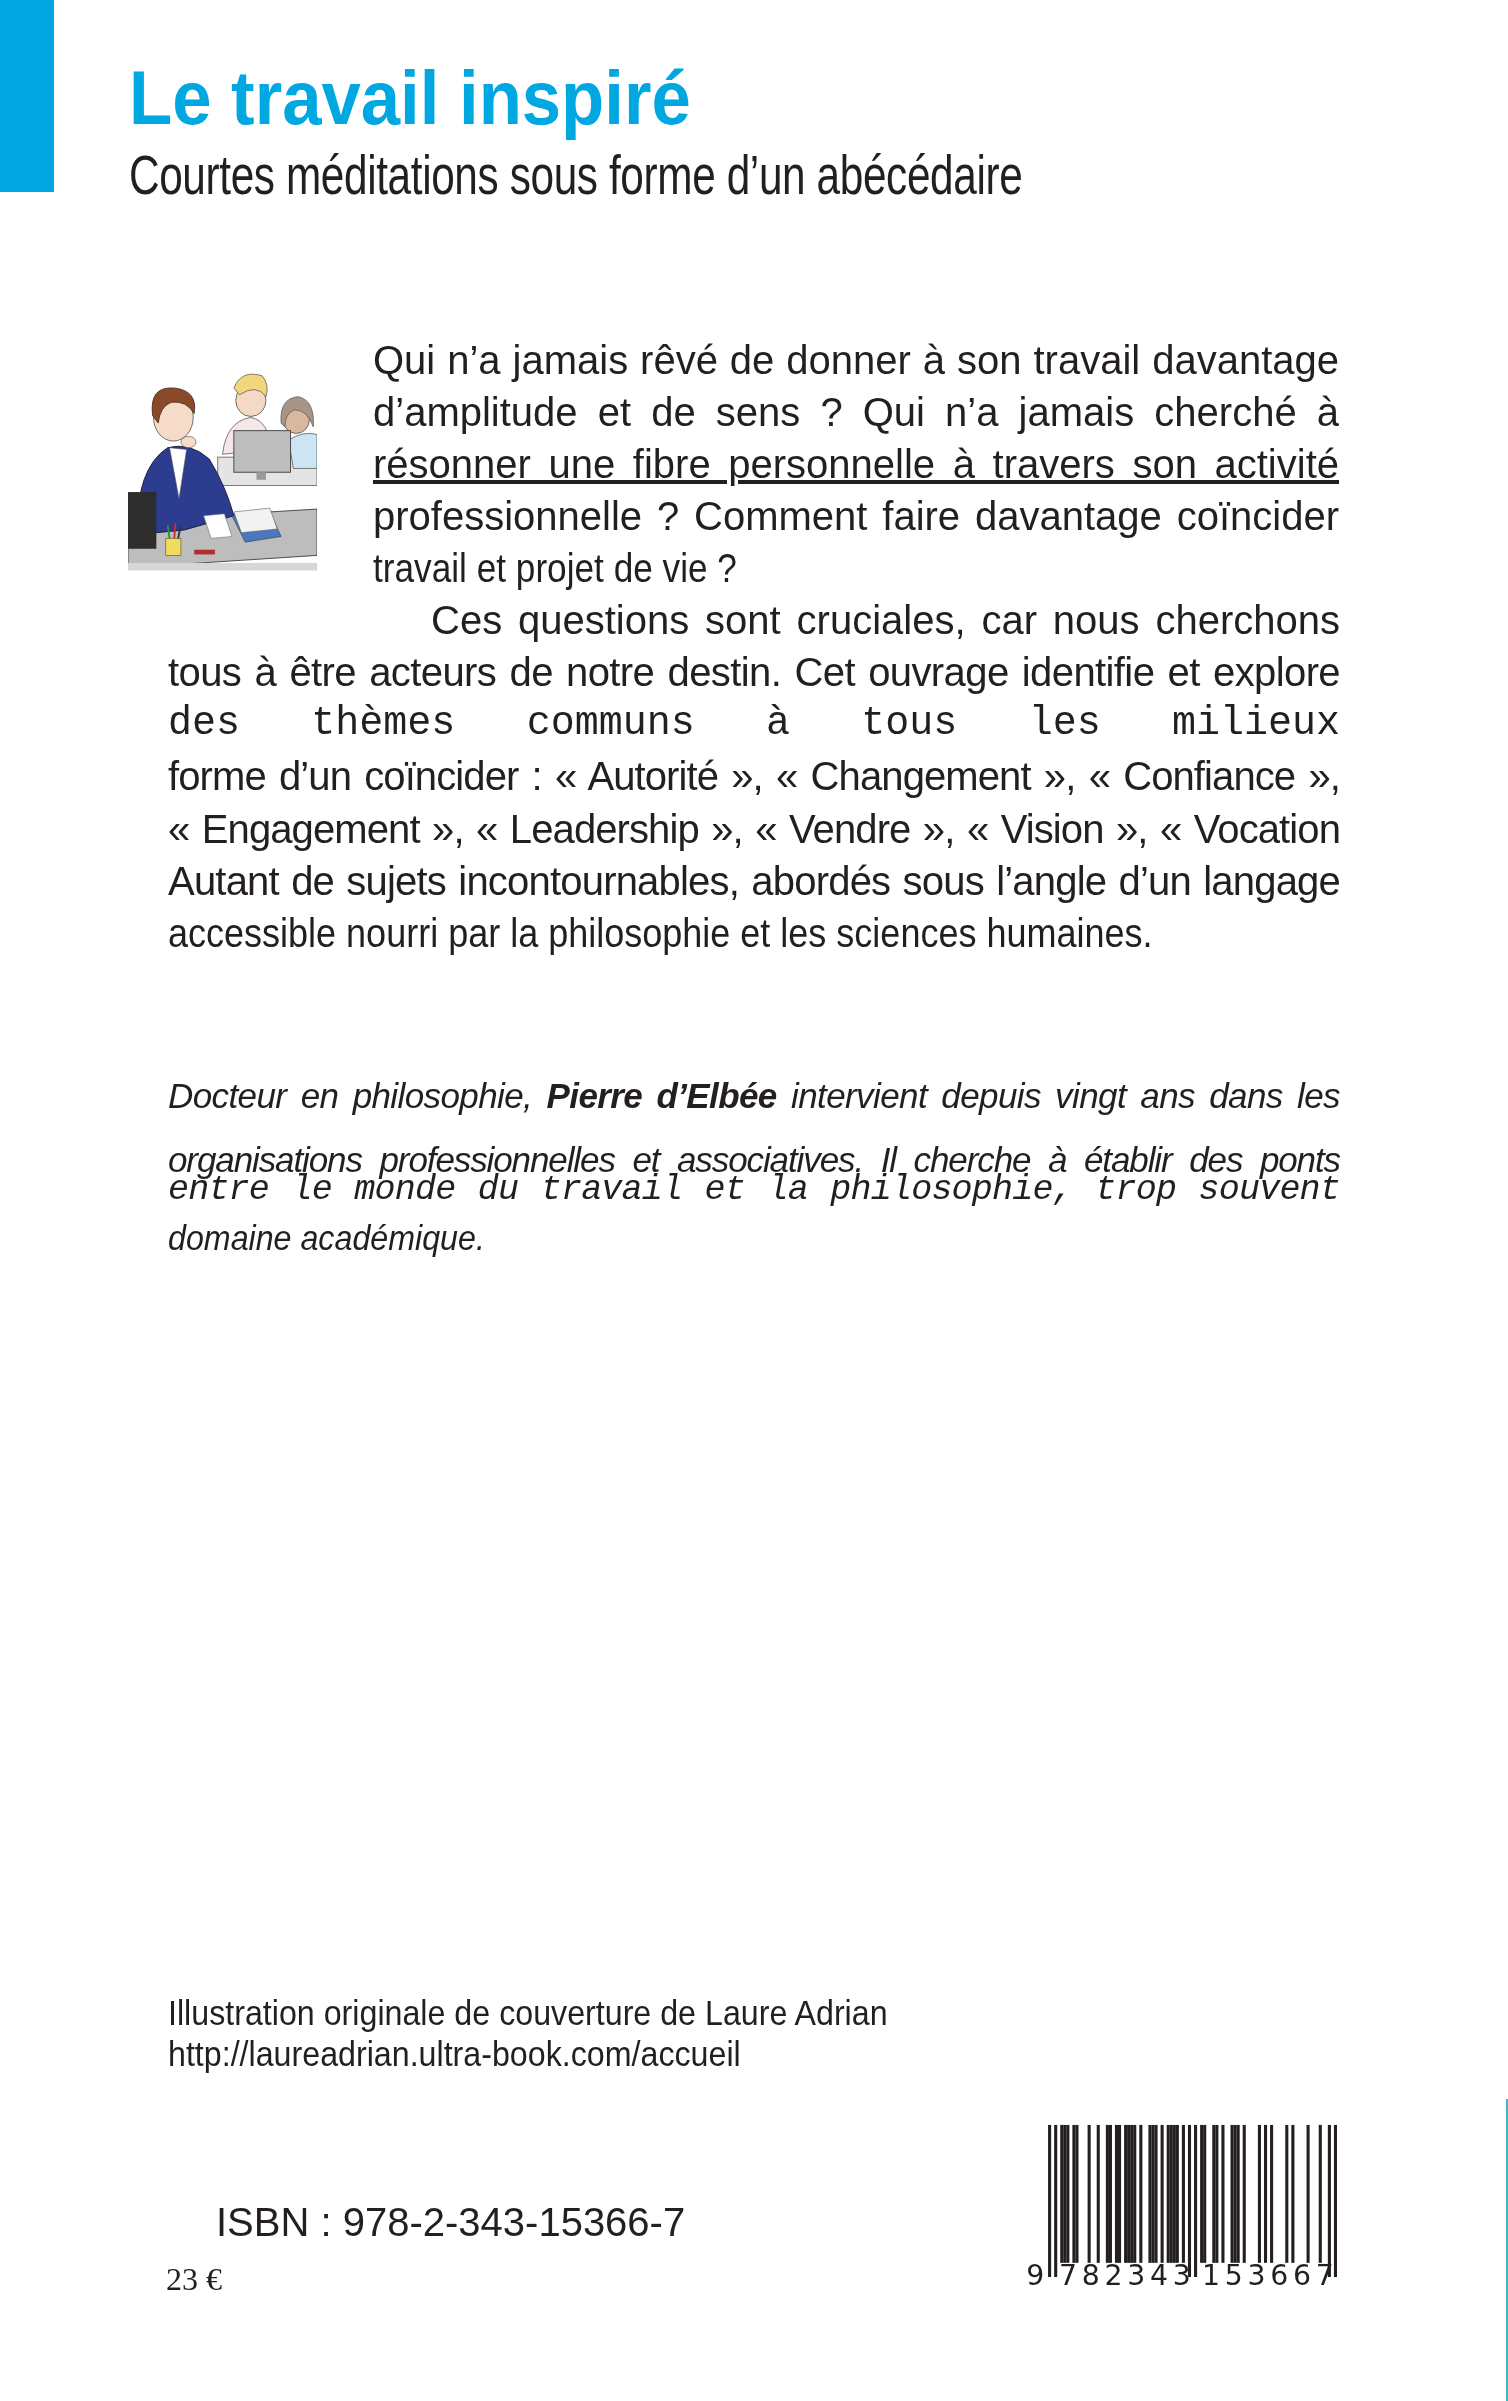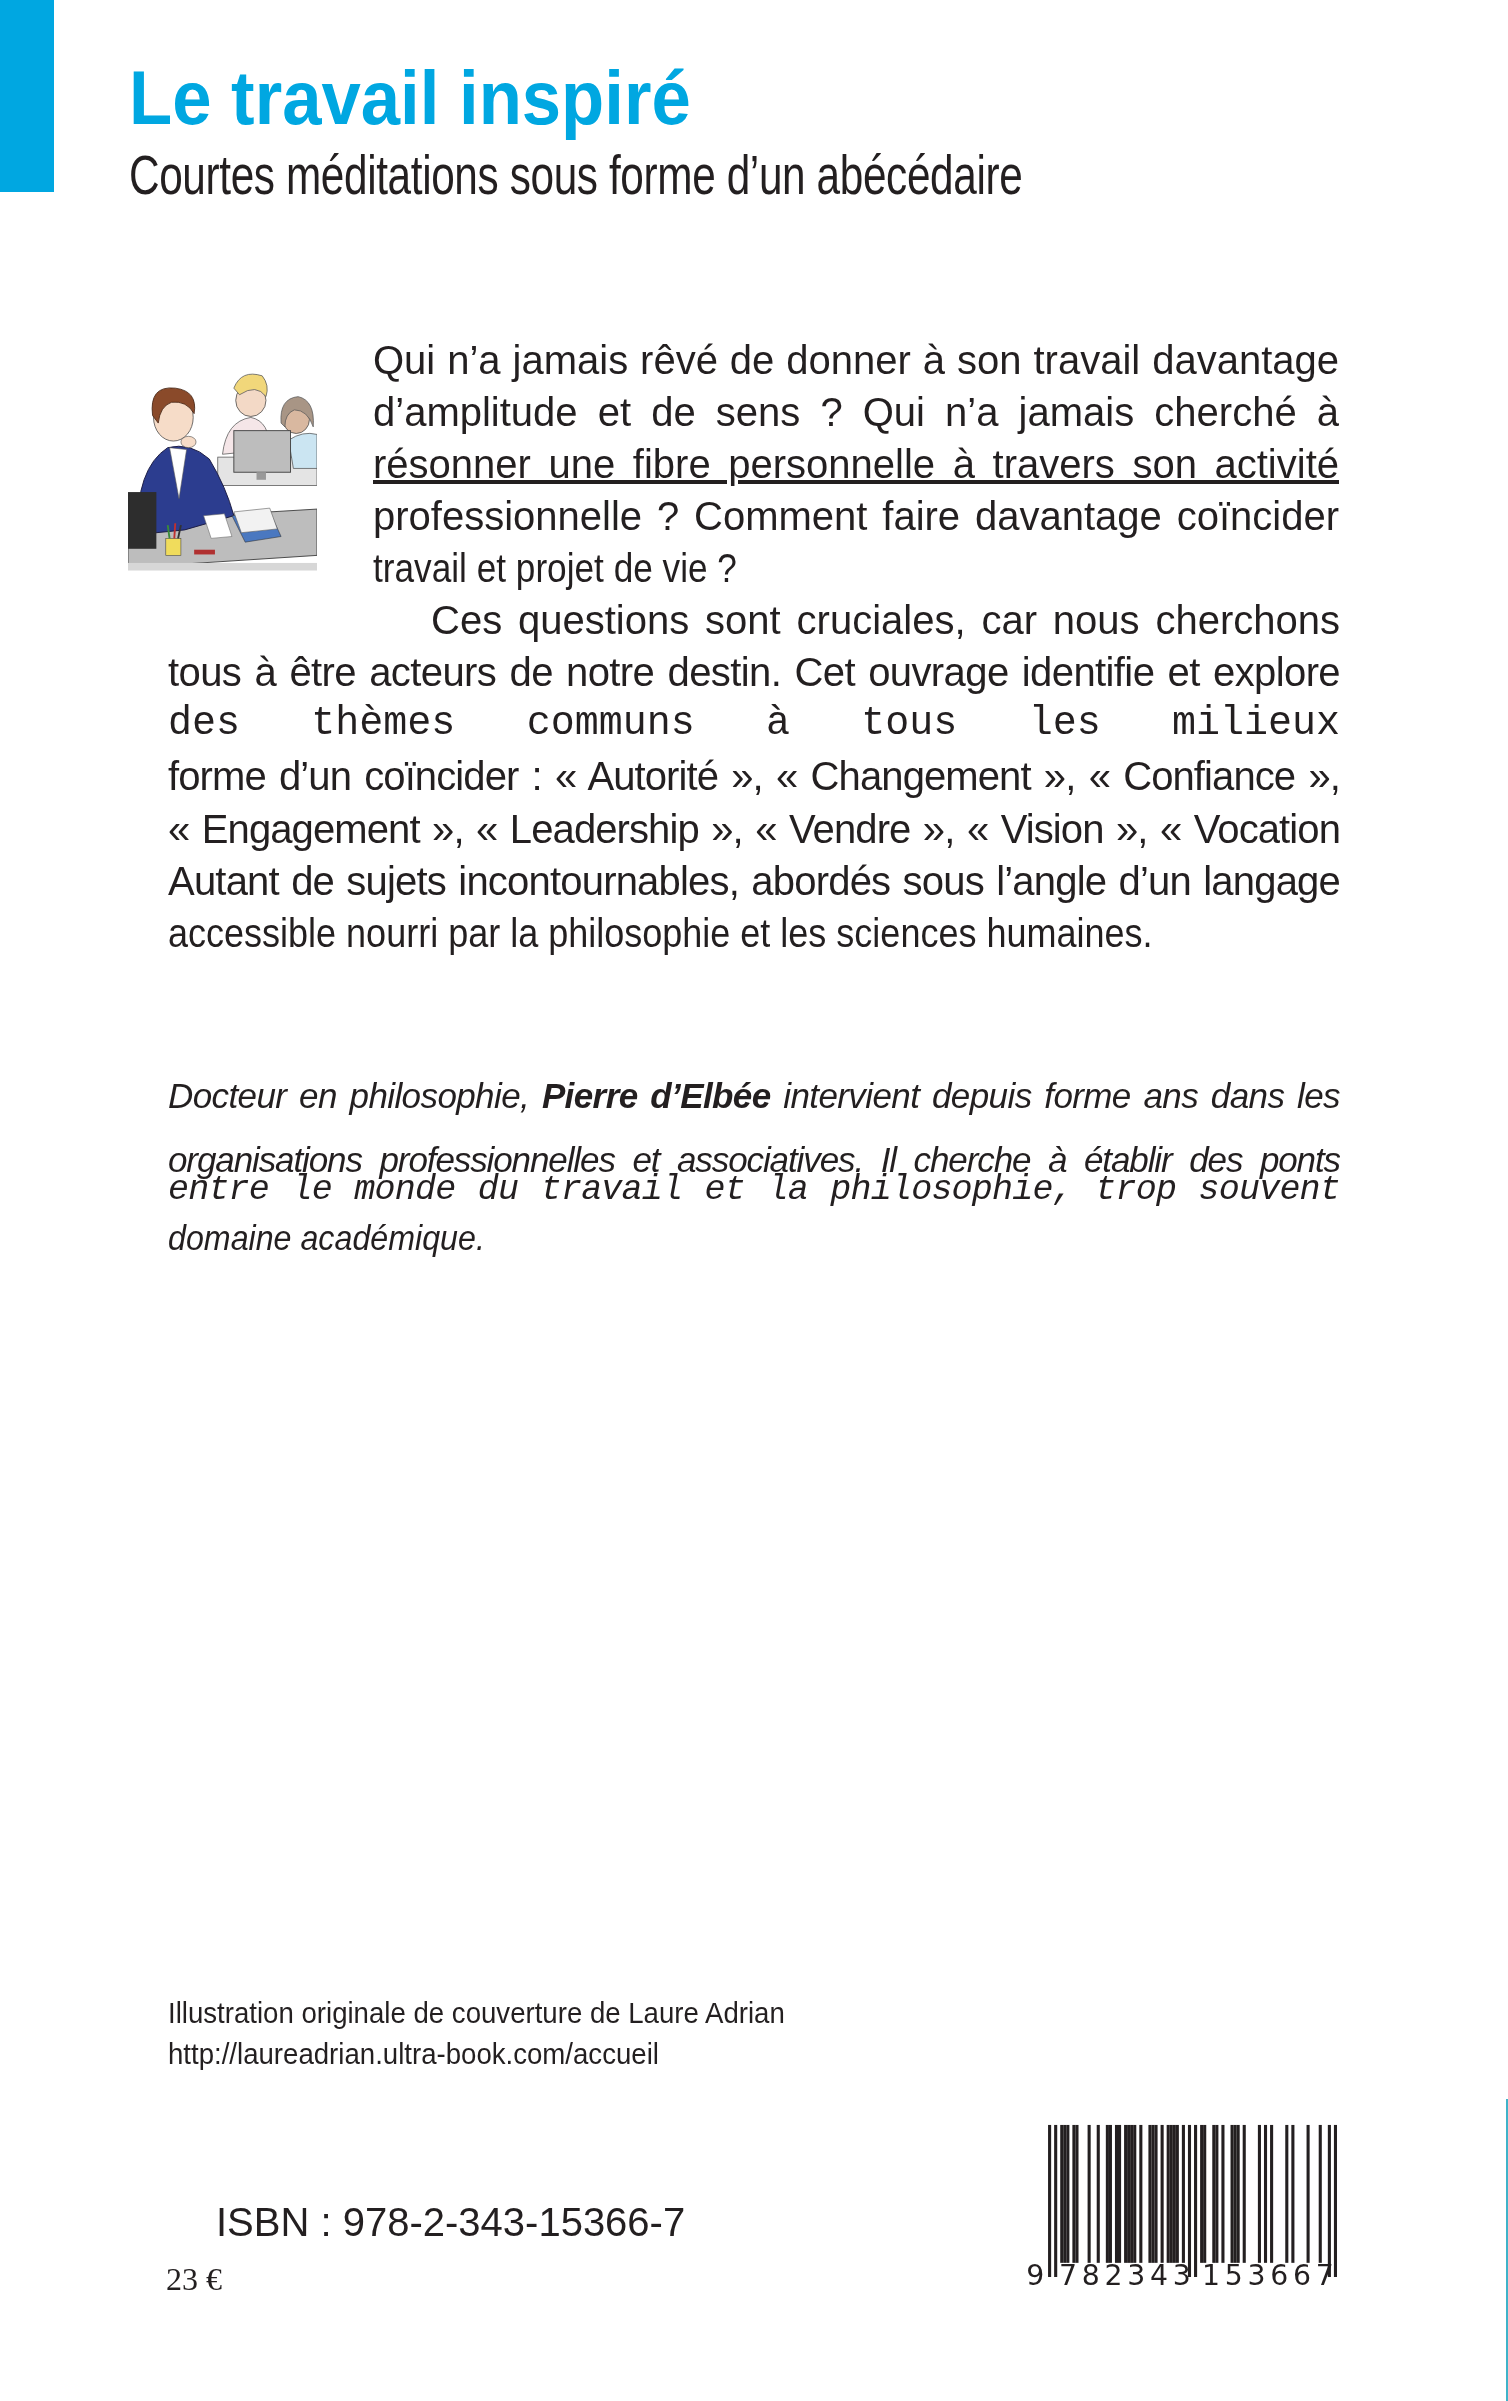--- a/index.html
+++ b/index.html
@@ -12,21 +12,21 @@
   .subtitle { position: absolute; left: 129px; top: 144px; margin: 0; font-size: 55px; font-weight: normal;
               color: #231f20; line-height: 62px; white-space: nowrap;
               transform-origin: left top; transform: scaleX(0.77); letter-spacing: -0.5px;
               -webkit-text-stroke: 0px; font-family: "Liberation Sans", sans-serif; font-weight: 300; }
   .illustration { position: absolute; left: 128px; top: 336px; width: 189px; height: 246px; }
   .line { position: absolute; height: 52px; line-height: 52px; white-space: nowrap; font-size: 40px;
           transform-origin: left top; }
   .jline { text-align: justify; text-align-last: justify; white-space: normal; overflow: hidden; }
   .bio .line { font-size: 35px; line-height: 47px; height: 47px; font-style: italic; }
   .bio b { font-weight: bold; }
-  .credits { position: absolute; left: 168px; top: 1992px; font-size: 30px; line-height: 41px; color: #231f20; }
+  .credits { position: absolute; left: 168px; top: 1992px; font-size: 35px; line-height: 41px; color: #231f20; }
   .credits div { white-space: nowrap; transform-origin: left top; transform: scaleX(0.92); }
   .isbn { position: absolute; left: 180px; top: 2203px; font-size: 40px; line-height: 38px; white-space: nowrap; margin-left: 36px; }
   .price { position: absolute; left: 166px; top: 2256px; font-size: 32px; line-height: 47px;
            font-family: "Liberation Serif", "DejaVu Serif", serif; white-space: nowrap; }
   .barcode { position: absolute; left: 1024px; top: 2124px; width: 322px; height: 170px; }
   .edge-line { position: absolute; left: 1506px; top: 2099px; width: 2.8px; height: 303px; background: #3fb3c9; }
 </style>
 </head>
 <body>
 
@@ -82,21 +82,21 @@
   <div class="line jline" style="left:431px; top:594px; width:909px;">Ces questions sont cruciales, car nous cherchons</div>
   <div class="line jline" style="left:168px; top:646px; width:1172px; letter-spacing:-0.6px;">tous à être acteurs de notre destin. Cet ouvrage identifie et explore</div>
   <div class="line jline" style="left:168px; top:698px; width:1172px;font-family:Liberation Mono, monospace;">des thèmes communs à tous les milieux professionnels, sous la</div>
   <div class="line jline" style="left:168px; top:750px; width:1172px; letter-spacing:-0.9px;">forme d’un coïncider : « Autorité », « Changement », « Confiance »,</div>
   <div class="line jline" style="left:168px; top:803px; width:1172px; letter-spacing:-0.9px;">« Engagement », « Leadership », « Vendre », « Vision », « Vocation »…</div>
   <div class="line jline" style="left:168px; top:855px; width:1172px; letter-spacing:-0.8px;">Autant de sujets incontournables, abordés sous l’angle d’un langage</div>
   <div class="line" style="left:168px; top:907px; transform:scaleX(0.9);">accessible nourri par la philosophie et les sciences humaines.</div>
 </div>
 
 <div class="bio">
-  <div class="line jline" style="left:168px; top:1072px; width:1172px; letter-spacing:-0.6px;"><span>Docteur en philosophie, </span><b>Pierre d’Elbée</b><span> intervient depuis forme ans dans les</span></div>
+  <div class="line jline" style="left:168px; top:1072px; width:1172px; letter-spacing:-0.6px;"><span>Docteur en philosophie, </span><b>Pierre d’Elbée</b><span> intervient depuis vingt ans dans les</span></div>
   <div class="line jline" style="left:168px; top:1120px; width:1172px; letter-spacing:-1.1px;margin-top:16px;">organisations professionnelles et associatives. Il cherche à établir des ponts</div>
   <div class="line jline" style="left:168px; top:1167px; width:1172px; letter-spacing:-0.8px;font-family:Liberation Mono, monospace;">entre le monde du travail et la philosophie, trop souvent cantonnée à un</div>
   <div class="line" style="left:168px; top:1214px; transform:scaleX(0.92);">domaine académique.</div>
 </div>
 
 <div class="credits">
   <div>Illustration originale de couverture de Laure Adrian</div>
   <div>http://laureadrian.ultra-book.com/accueil</div>
 </div>
 

